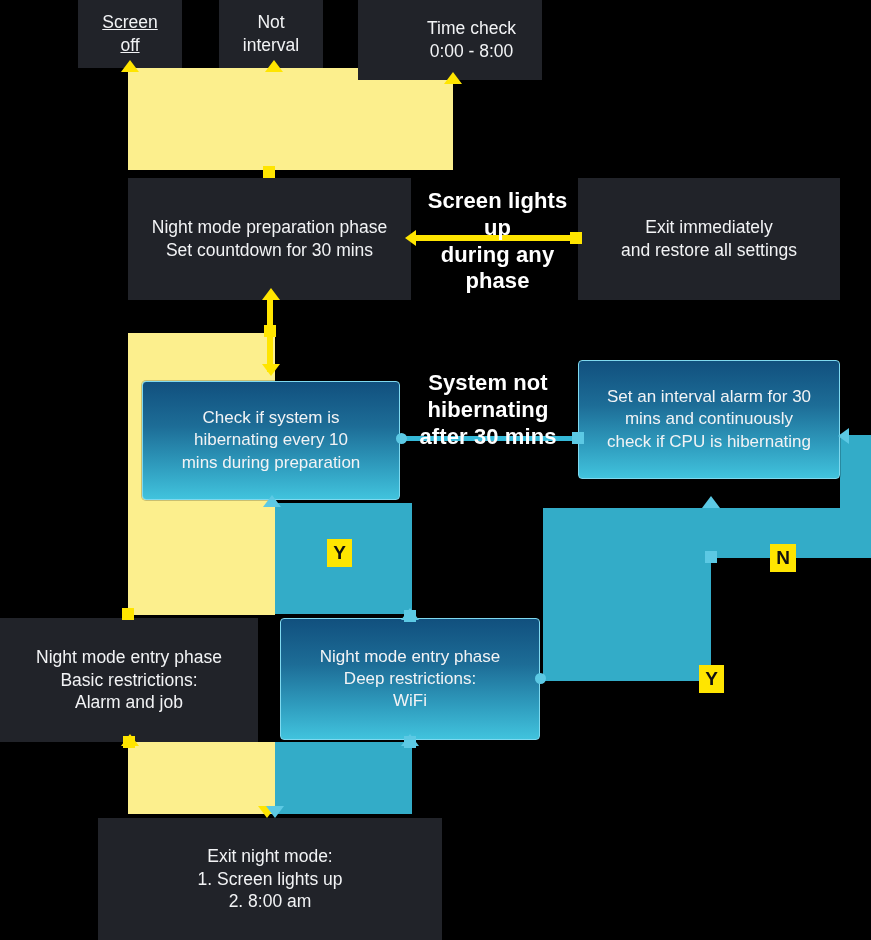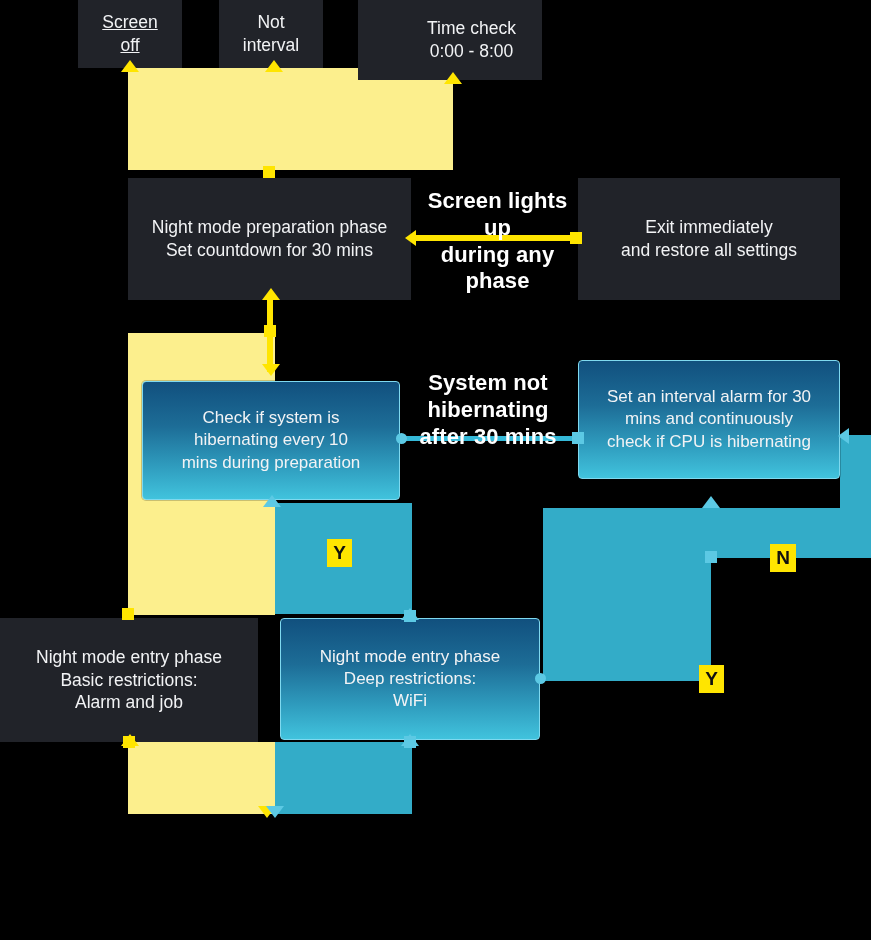--- a/index.html
+++ b/index.html
@@ -112,20 +112,23 @@
 check if CPU is hibernating</div>
 
   <div class="node dark" style="left:0px;top:618px;width:258px;height:124px;">Night mode entry phase
 Basic restrictions:
 Alarm and job</div>
 
   <div class="node blue" style="left:280px;top:618px;width:260px;height:122px;">Night mode entry phase
 Deep restrictions:
 WiFi</div>
 
+  <div class="node dark" style="left:98px;top:818px;width:344px;height:122px;">Exit night mode:
+1. Screen lights up
+2. 8:00 am</div>
 
   <div class="ah up-y" style="left:121px;top:60px;"></div>
   <div class="ah up-y" style="left:265px;top:60px;"></div>
   <div class="ah up-y" style="left:444px;top:72px;"></div>
   <div class="nub y" style="left:263px;top:166px;"></div>
 
   <div class="yellowline" style="left:267px;top:296px;width:6px;height:76px;"></div>
   <div class="ah up-y" style="left:262px;top:288px;"></div>
   <div class="nub y" style="left:264px;top:325px;"></div>
   <div class="ah down-y" style="left:262px;top:364px;"></div>

